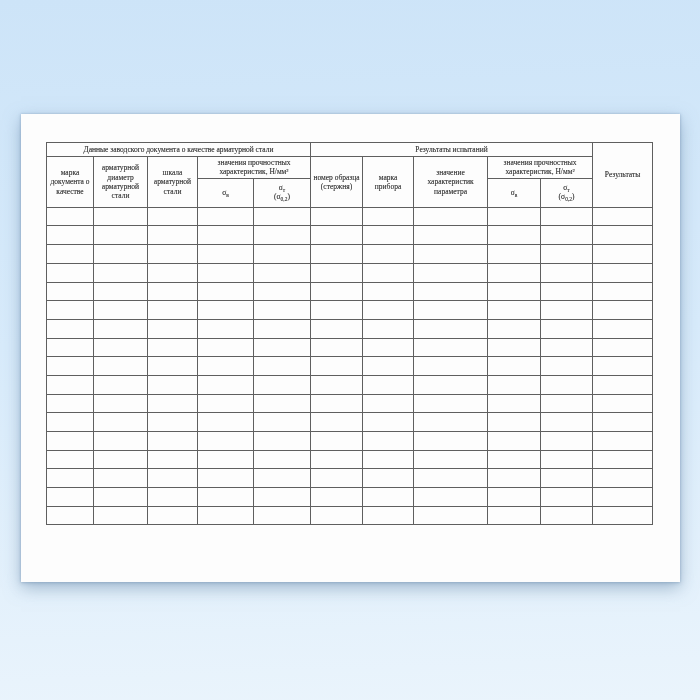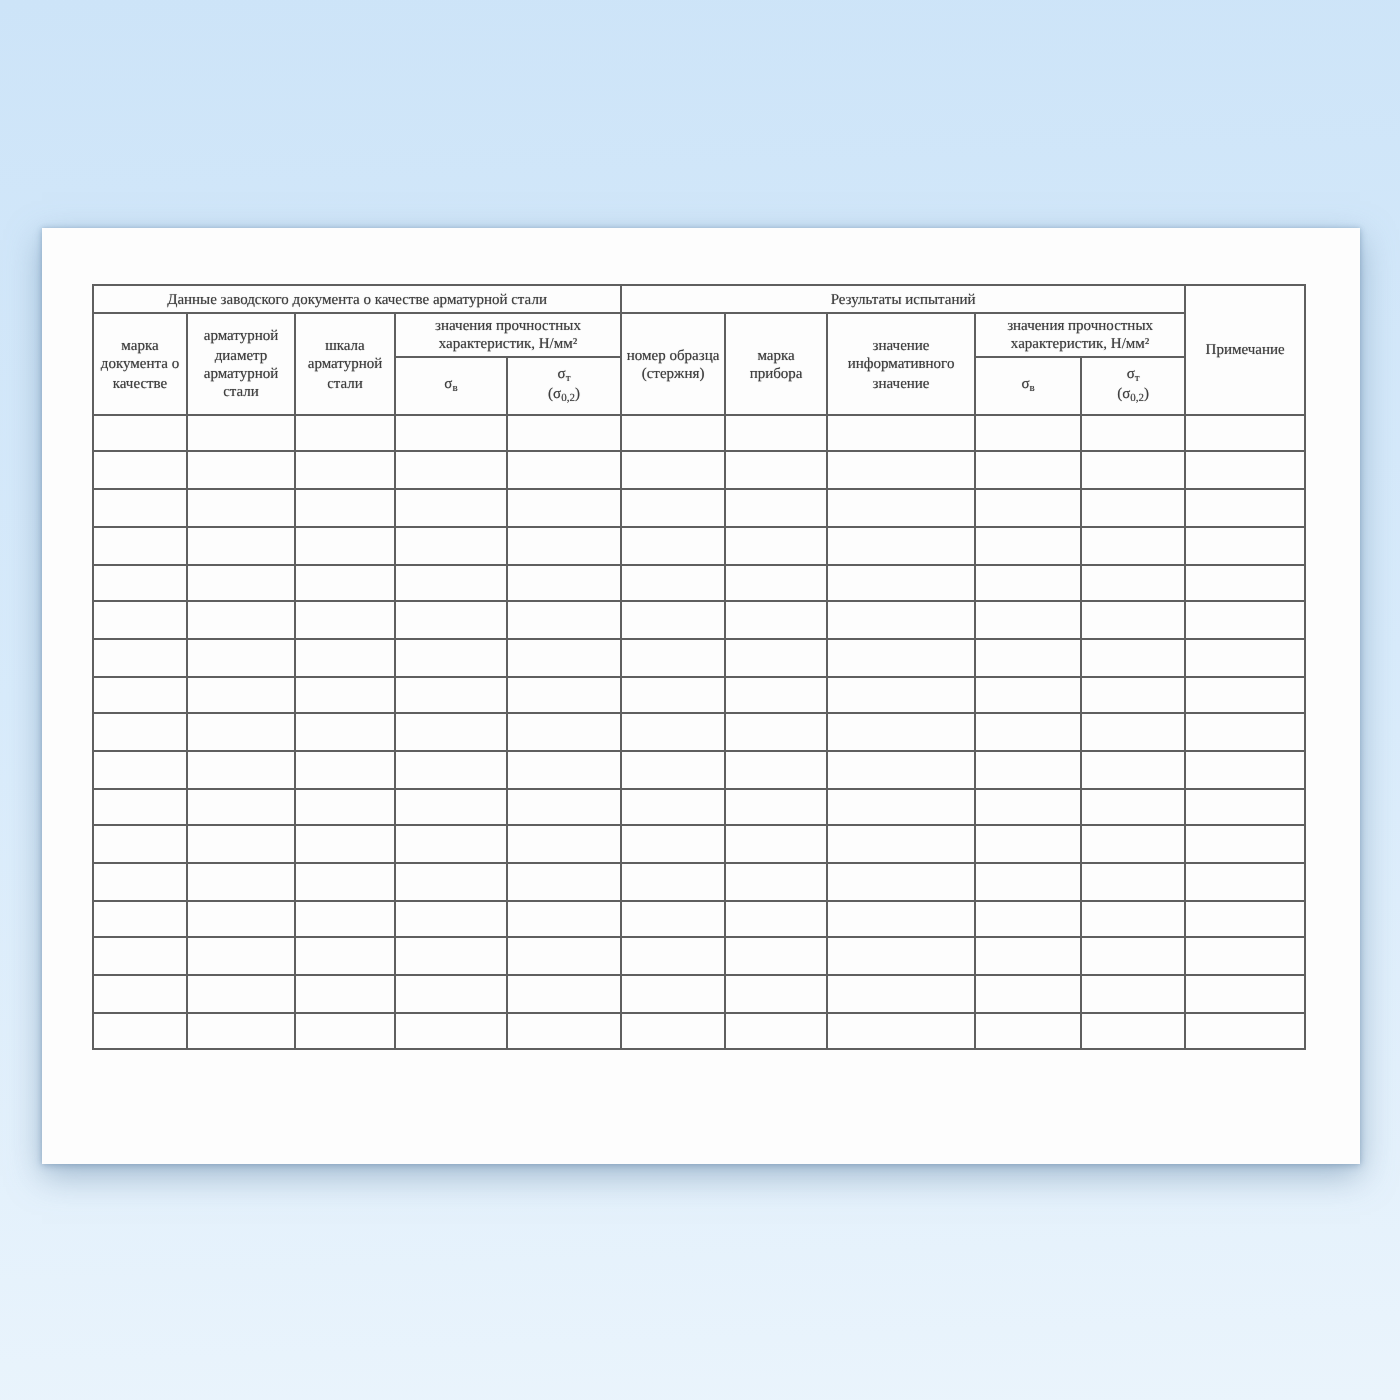--- a/index.html
+++ b/index.html
@@ -60,30 +60,30 @@
       <col style="width:51px">
         <col style="width:74px">
         <col style="width:53px">
       <col style="width:52px">
         <col style="width:60px">
     </colgroup>
     <thead>
       <tr class="r-group">
         <th colspan="5">Данные заводского документа о качестве арматурной стали</th>
         <th colspan="5">Результаты испытаний</th>
-        <th rowspan="3" class="note-cell">Примечание</th>
+        <th rowspan="3" class="note-cell">Результаты</th>
       </tr>
       <tr class="r-strength">
         <th rowspan="2">марка документа о качестве</th>
         <th rowspan="2">арматурной диаметр арматурной стали</th>
         <th rowspan="2">шкала арматурной стали</th>
         <th colspan="2">значения прочностных характеристик, Н/мм²</th>
         <th rowspan="2">номер образца (стержня)</th>
         <th rowspan="2">марка прибора</th>
-        <th rowspan="2">значение информативного значение</th>
+        <th rowspan="2">значение характеристик параметра</th>
         <th colspan="2">значения прочностных характеристик, Н/мм²</th>
       </tr>
       <tr class="r-sigma">
         <th class="sigma">
           <span>σ</span><sub>в</sub>
         </th>
         <th class="sigma">
           <span class="line"><span>σ</span><sub>т</sub></span>
           <span class="line"><span>(σ</span><sub>0,2</sub><span>)</span></span>
         </th>

